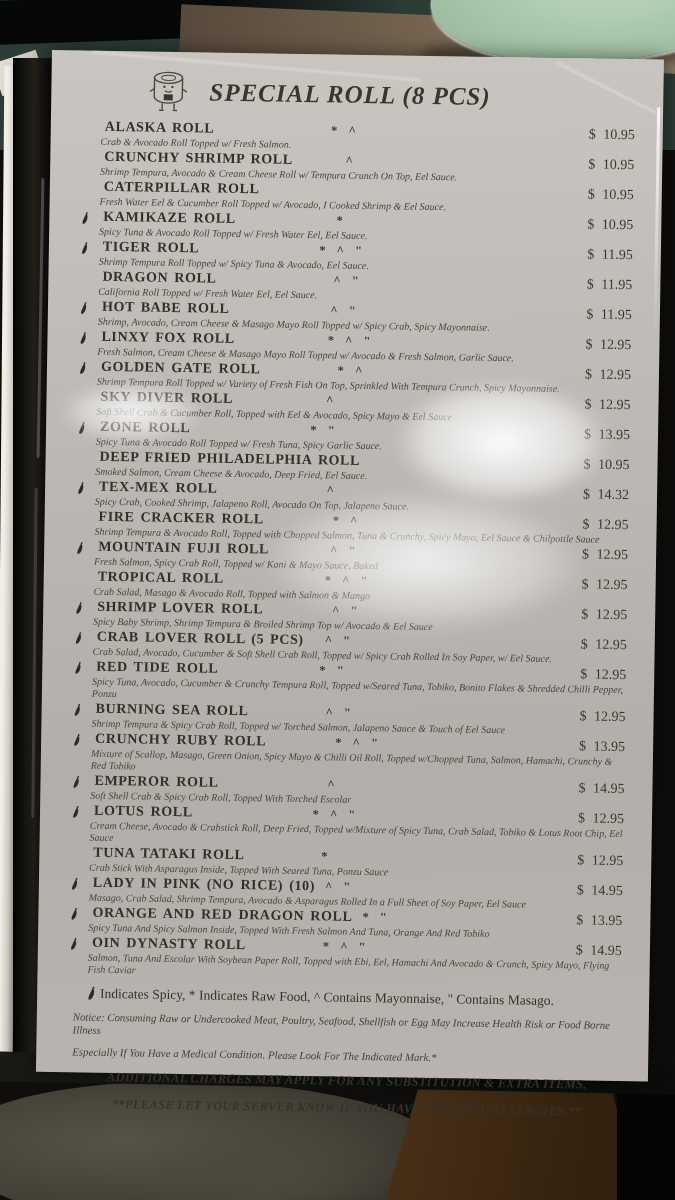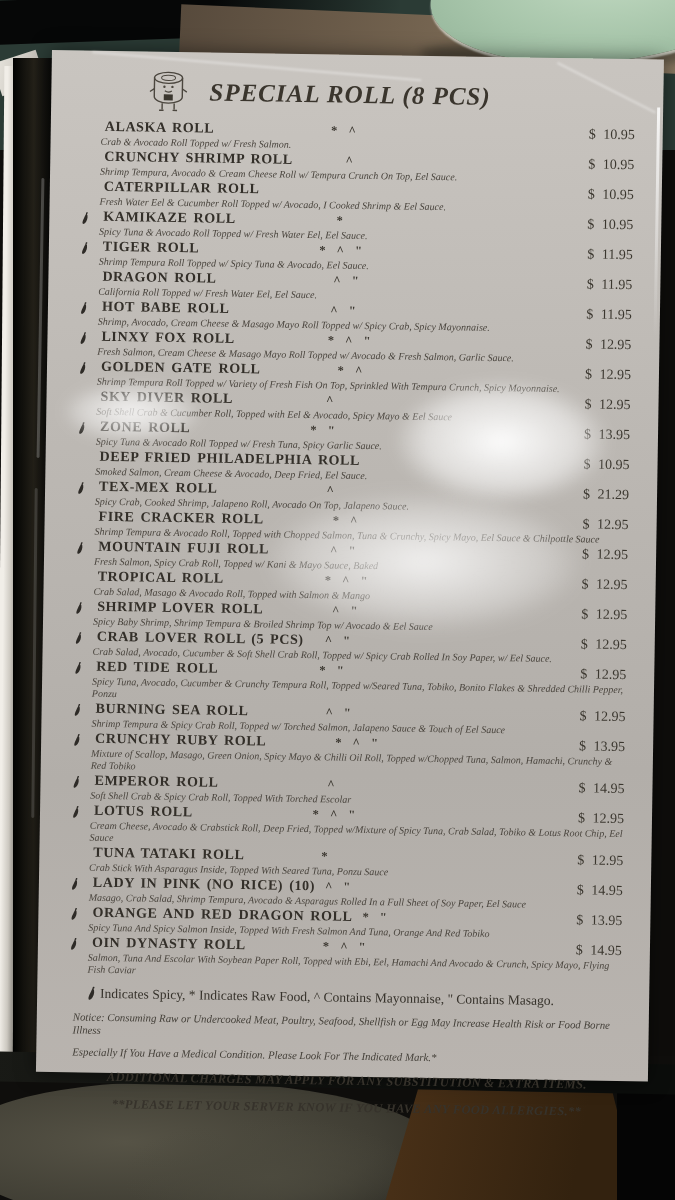--- a/index.html
+++ b/index.html
@@ -253,21 +253,21 @@
           </div>
           <div class="item-desc">Smoked Salmon, Cream Cheese &amp; Avocado, Deep Fried, Eel Sauce.</div>
         </div>
         <div class="item">
           <div class="item-head">
             <span class="chili"><svg width="8" height="13" viewBox="0 0 10 16">
                 <path d="M6.2 1.2 C6.8 .2 8.2 .6 8 1.8 C7.9 2.4 7.4 2.8 6.9 3 C8.3 5.2 7.9 9.2 6.2 12.2 C4.9 14.5 3 15.8 2.1 15.2 C1.1 14.6 1.4 12.4 2.5 9.8 C3.6 7.2 5 4.2 5.8 2.6 C5.5 2.2 5.7 1.8 6.2 1.2 Z" fill="#2e2b27"></path>
               </svg></span>
             <span class="item-name">TEX-MEX ROLL</span>
             <span class="item-markers" style="margin-left: 109px;">^</span>
-            <span class="item-price">$  21.29</span>
+            <span class="item-price">$  14.32</span>
           </div>
           <div class="item-desc">Spicy Crab, Cooked Shrimp, Jalapeno Roll, Avocado On Top, Jalapeno Sauce.</div>
         </div>
         <div class="item">
           <div class="item-head">
             <span class="item-name">FIRE CRACKER ROLL</span>
             <span class="item-markers" style="margin-left: 69px;">* ^</span>
             <span class="item-price">$  12.95</span>
           </div>
           <div class="item-desc">Shrimp Tempura &amp; Avocado Roll, Topped with Chopped Salmon, Tuna &amp; Crunchy, Spicy Mayo, Eel Sauce &amp; Chilpottle Sauce</div>

